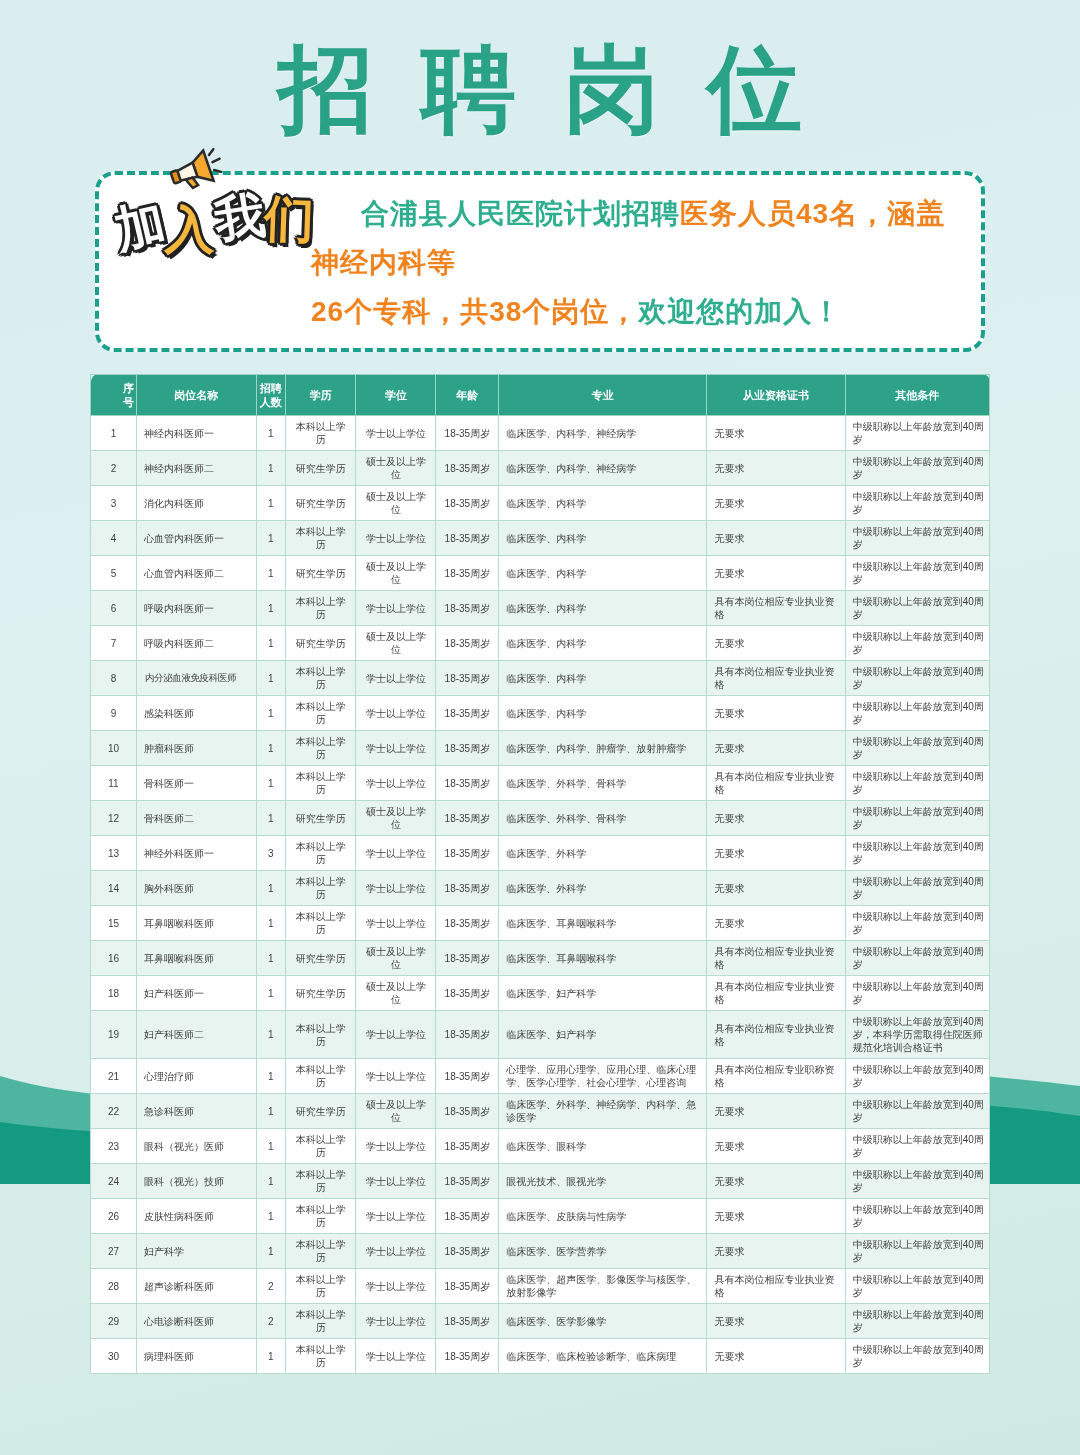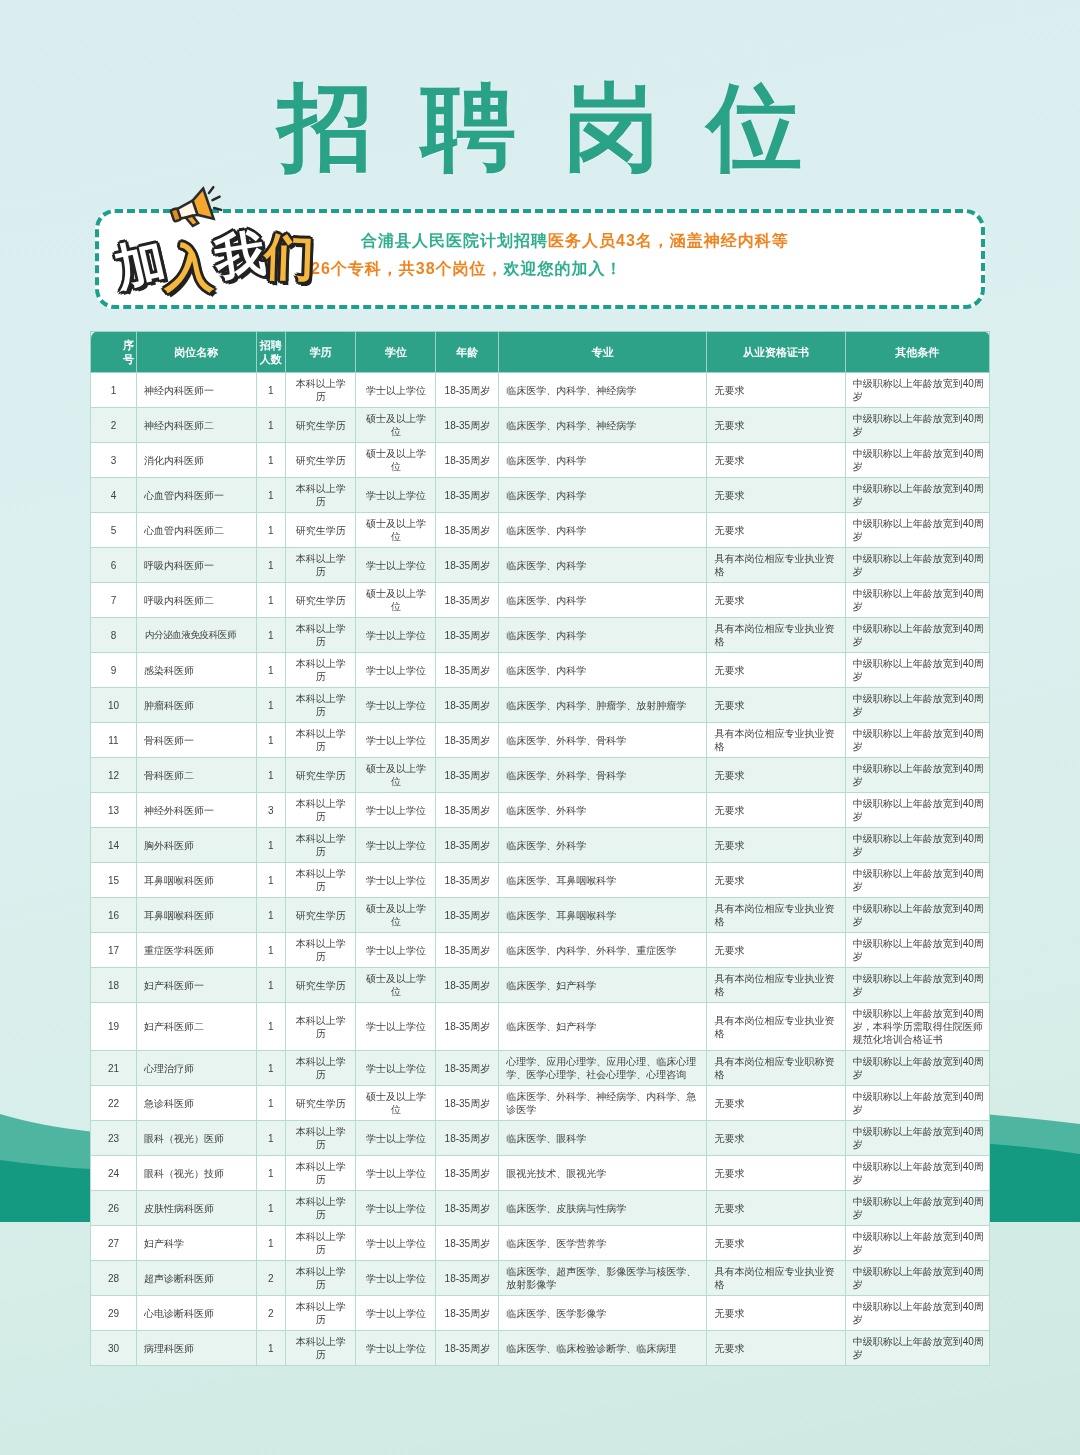--- a/index.html
+++ b/index.html
@@ -2,36 +2,36 @@
 <html><head>
 <meta charset="utf-8">
 <style>
   * { margin:0; padding:0; box-sizing:border-box; }
   html,body { width:1080px; height:1455px; }
   body {
     font-family:"Liberation Sans","DejaVu Sans",sans-serif;
     background:linear-gradient(168deg,#d9edef 0%,#ddf0f0 38%,#d8eeea 68%,#cfe9e2 100%);
     overflow:hidden; position:relative;
   }
-  .poster { position:relative; width:1080px; height:1184px; padding-top:30px; z-index:1;margin-top:38px; }
+  .poster { position:relative; width:1080px; height:1184px; padding-top:30px; z-index:1; }
 
   
   .page-title {
     text-align:center; font-size:95px; font-weight:900; color:#2aa287;
     letter-spacing:48px; text-indent:48px; line-height:1.25; margin-bottom:22px;
     text-shadow:0 1px 0 rgba(255,255,255,.6);
   }
 
   
   .intro-box {
     position:relative; width:890px; margin:0 auto 22px auto; min-height:100px;
     background:#ffffff; border:4px dashed #1aa08c; border-radius:20px;
     padding:14px 26px 12px 212px;
   }
-  .intro-text { font-size:16px; font-weight:800; line-height:1.75; text-indent:50px; letter-spacing:1px; }
+  .intro-text { font-size:28px; font-weight:800; line-height:1.75; text-indent:50px; letter-spacing:1px; }
   .intro-text .green { color:#2fae8f; }
   .intro-text .orange { color:#f0831e; }
 
   
   .badge { position:absolute; left:16px; top:-8px; width:195px; height:110px; transform:rotate(-5deg); }
   .badge-text { position:absolute; left:0; top:28px; width:100%; font-weight:900; font-size:50px; line-height:1; white-space:nowrap; }
   .badge-char { display:inline-block;
     text-shadow:-3px 0 0 #222,3px 0 0 #222,0 -3px 0 #222,0 3px 0 #222,-2px -2px 0 #222,2px 2px 0 #222,-2px 2px 0 #222,2px -2px 0 #222,3px 4px 0 #222; }
   .badge-char.white { color:#ffffff; }
   .badge-char.yellow { color:#f6b73c; }
@@ -287,31 +287,20 @@
           <td>耳鼻咽喉科医师</td>
           <td>1</td>
           <td>研究生学历</td>
           <td>硕士及以上学位</td>
           <td>18-35周岁</td>
           <td>临床医学、耳鼻咽喉科学</td>
           <td>具有本岗位相应专业执业资格</td>
           <td>中级职称以上年龄放宽到40周岁</td>
         </tr>
         <tr>
-          <td>17</td>
-          <td>重症医学科医师</td>
-          <td>1</td>
-          <td>本科以上学历</td>
-          <td>学士以上学位</td>
-          <td>18-35周岁</td>
-          <td>临床医学、内科学、外科学、重症医学</td>
-          <td>无要求</td>
-          <td>中级职称以上年龄放宽到40周岁</td>
-        </tr>
-        <tr>
           <td>18</td>
           <td>妇产科医师一</td>
           <td>1</td>
           <td>研究生学历</td>
           <td>硕士及以上学位</td>
           <td>18-35周岁</td>
           <td>临床医学、妇产科学</td>
           <td>具有本岗位相应专业执业资格</td>
           <td>中级职称以上年龄放宽到40周岁</td>
         </tr>

